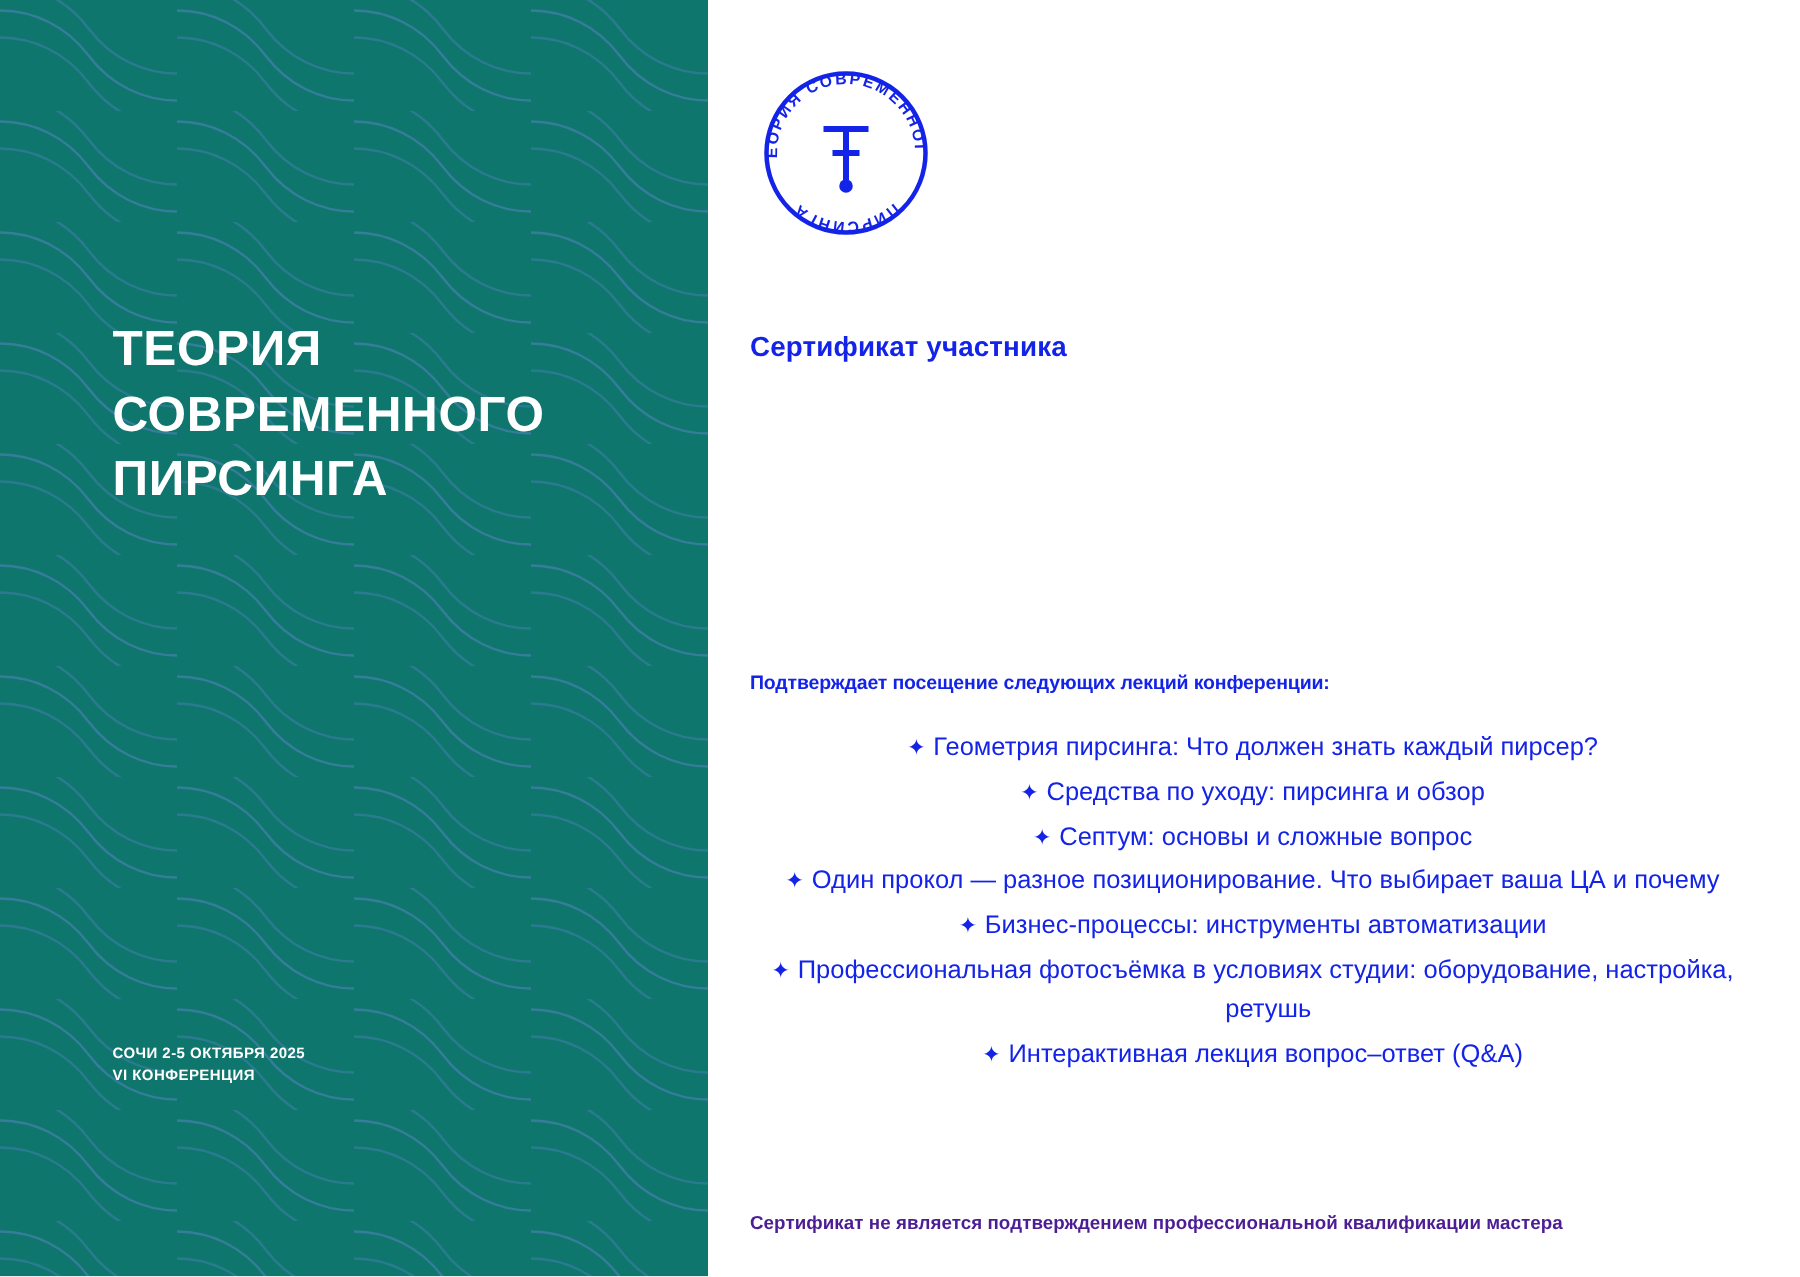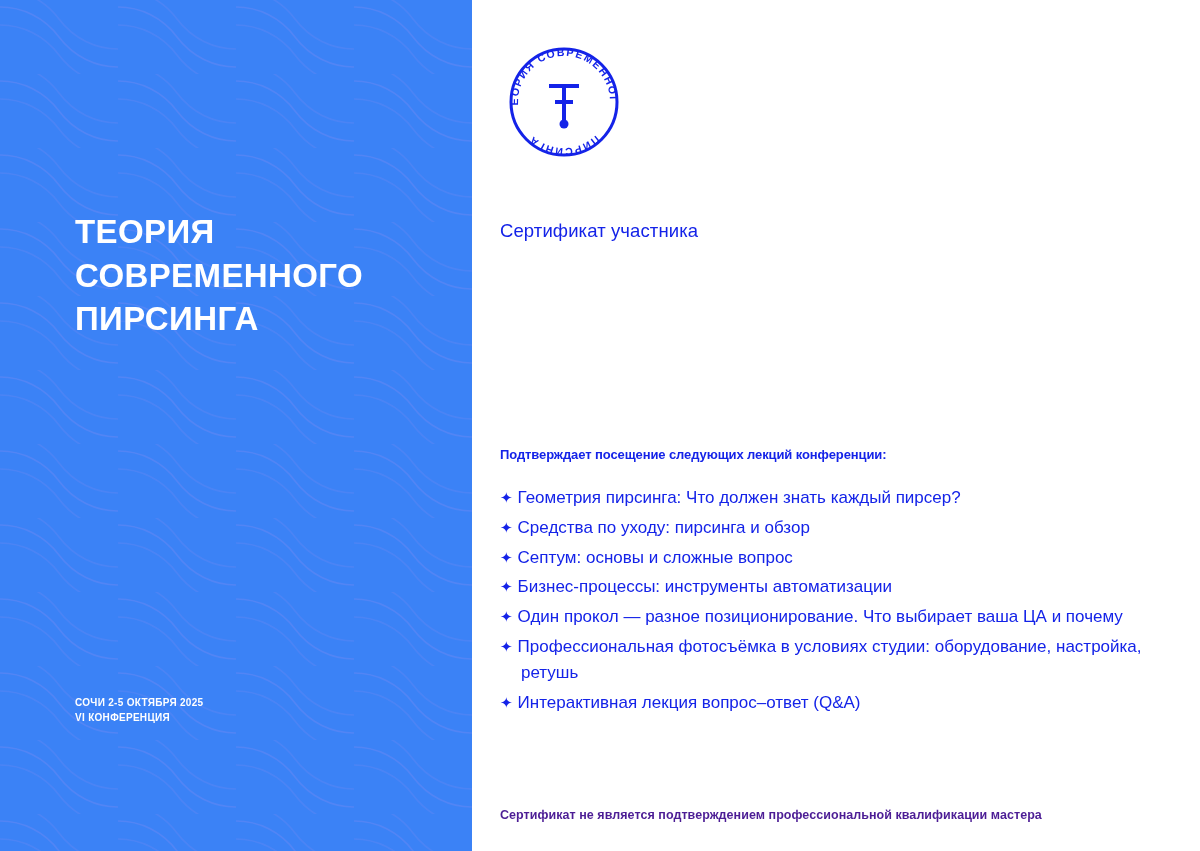--- a/index.html
+++ b/index.html
@@ -18,21 +18,21 @@
     overflow: hidden;
   }
 
   
   .left-panel {
     position: absolute;
     left: 0;
     top: 0;
     width: 472px;
     height: 851px;
-    background: #3b82f6;
+    background: #0f766e;
     overflow: hidden;
   }
   .wave-layer {
     position: absolute;
     left: 0;
     top: 0;
     width: 472px;
     height: 851px;
     opacity: 0.45;
   }
@@ -77,21 +77,21 @@
     width: 128px;
     height: 128px;
   }
   .logo-wrap svg { display: block; }
 
   .cert-kicker {
     position: absolute;
     left: 28px;
     top: 220px;
     font-size: 18.5px;
-    font-weight: normal;
+    font-weight: bold;
     color: #1423E8;
     letter-spacing: 0.1px;
   }
 
   .lectures-heading {
     position: absolute;
     left: 28px;
     top: 447px;
     width: 690px;
     font-size: 13px;
@@ -104,20 +104,21 @@
     position: absolute;
     left: 28px;
     top: 485px;
     width: 670px;
     list-style: none;
     margin: 0;
     padding: 0;
     color: #1423E8;
     font-size: 17px;
     line-height: 1.52;
+    text-align: center;
   }
   .lectures-list li {
     margin: 0 0 4px 0;
     padding: 0;
     text-indent: -21px;
     padding-left: 21px;
   }
   .bullet {
     color: #1423E8;
     font-size: 15px;
@@ -189,21 +190,21 @@
     </div>
 
     <div class="cert-kicker">Сертификат участника</div>
 
     <div class="lectures-heading">Подтверждает посещение следующих лекций конференции:</div>
 
     <ul class="lectures-list" id="lectures-list">
         <li><span class="bullet">✦</span><span>Геометрия пирсинга: Что должен знать каждый пирсер?</span></li>
         <li><span class="bullet">✦</span><span>Средства по уходу: пирсинга и обзор</span></li>
         <li><span class="bullet">✦</span><span>Септум: основы и сложные вопрос</span></li>
+        <li><span class="bullet">✦</span><span>Один прокол — разное позиционирование. Что выбирает ваша ЦА и почему</span></li>
         <li><span class="bullet">✦</span><span>Бизнес-процессы: инструменты автоматизации</span></li>
-        <li><span class="bullet">✦</span><span>Один прокол — разное позиционирование. Что выбирает ваша ЦА и почему</span></li>
         <li><span class="bullet">✦</span><span>Профессиональная фотосъёмка в условиях студии: оборудование, настройка, ретушь</span></li>
         <li><span class="bullet">✦</span><span>Интерактивная лекция вопрос–ответ (Q&amp;A)</span></li>
       </ul>
 
     <div class="disclaimer">Сертификат не является подтверждением профессиональной квалификации мастера</div>
   </div>
 </div>
 
 </body></html>

